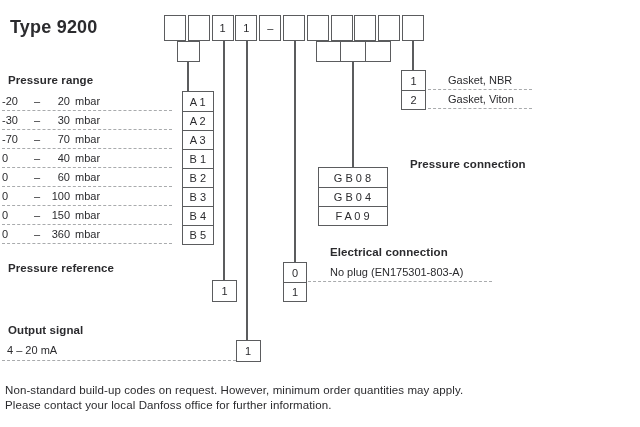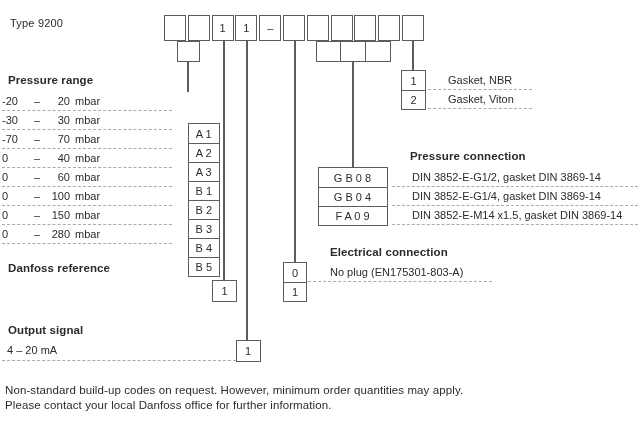--- a/index.html
+++ b/index.html
@@ -1,20 +1,20 @@
 <!DOCTYPE html>
 <html><head>
 <meta charset="utf-8">
 <style>
   html,body{margin:0;padding:0;background:#e8e8e8;}
   #canvas{
     position:relative;width:640px;height:427px;background:#ffffff;
     font-family:"Liberation Sans",sans-serif;color:#2b2b2e;overflow:hidden;
   }
-  .title{position:absolute;left:10px;top:17px;font-size:11px;font-weight:normal;letter-spacing:.2px;}
+  .title{position:absolute;left:10px;top:17px;font-size:18px;font-weight:bold;letter-spacing:.2px;}
   
   .code-row{position:absolute;left:164px;top:15px;display:flex;gap:1.8px;}
   .code-cell{width:22px;height:26px;border:1.5px solid #5b5c5e;box-sizing:border-box;background:#fff;
     font-size:11px;display:flex;align-items:center;justify-content:center;}
   .hang-box{position:absolute;border:1.5px solid #5b5c5e;box-sizing:border-box;background:#fff;}
   .hang-group{position:absolute;display:flex;border:1.5px solid #5b5c5e;box-sizing:border-box;background:#fff;}
   .hang-cell{flex:1 1 0;border-right:1.5px solid #5b5c5e;}
   .hang-cell:last-child{border-right:none;}
   .vline{position:absolute;width:2px;background:#5b5c5e;}
   
@@ -81,64 +81,59 @@
 
   <div class="sec-header" data-name="pressure-range-header" style="left:8px;top:74px;">Pressure range</div>
   <div class="label-col" data-name="pressure-range-labels" style="left:2px;top:92px;width:170px;">
       <div class="lrow" data-name="pressure-range-row"><span class="rlo" data-name="range-low-value">-20</span><span class="rdash" data-name="range-dash">–</span><span class="rhi" data-name="range-high-value">20</span><span class="runit" data-name="range-unit">mbar</span></div>
       <div class="lrow" data-name="pressure-range-row"><span class="rlo" data-name="range-low-value">-30</span><span class="rdash" data-name="range-dash">–</span><span class="rhi" data-name="range-high-value">30</span><span class="runit" data-name="range-unit">mbar</span></div>
       <div class="lrow" data-name="pressure-range-row"><span class="rlo" data-name="range-low-value">-70</span><span class="rdash" data-name="range-dash">–</span><span class="rhi" data-name="range-high-value">70</span><span class="runit" data-name="range-unit">mbar</span></div>
       <div class="lrow" data-name="pressure-range-row"><span class="rlo" data-name="range-low-value">0</span><span class="rdash" data-name="range-dash">–</span><span class="rhi" data-name="range-high-value">40</span><span class="runit" data-name="range-unit">mbar</span></div>
       <div class="lrow" data-name="pressure-range-row"><span class="rlo" data-name="range-low-value">0</span><span class="rdash" data-name="range-dash">–</span><span class="rhi" data-name="range-high-value">60</span><span class="runit" data-name="range-unit">mbar</span></div>
       <div class="lrow" data-name="pressure-range-row"><span class="rlo" data-name="range-low-value">0</span><span class="rdash" data-name="range-dash">–</span><span class="rhi" data-name="range-high-value">100</span><span class="runit" data-name="range-unit">mbar</span></div>
       <div class="lrow" data-name="pressure-range-row"><span class="rlo" data-name="range-low-value">0</span><span class="rdash" data-name="range-dash">–</span><span class="rhi" data-name="range-high-value">150</span><span class="runit" data-name="range-unit">mbar</span></div>
-      <div class="lrow" data-name="pressure-range-row"><span class="rlo" data-name="range-low-value">0</span><span class="rdash" data-name="range-dash">–</span><span class="rhi" data-name="range-high-value">280</span><span class="runit" data-name="range-unit">mbar</span></div>
+      <div class="lrow" data-name="pressure-range-row"><span class="rlo" data-name="range-low-value">0</span><span class="rdash" data-name="range-dash">–</span><span class="rhi" data-name="range-high-value">360</span><span class="runit" data-name="range-unit">mbar</span></div>
     </div>
-  <div class="code-col" data-name="pressure-range-codes" style="left:188px;top:91px;width:31.5px;margin-top:32px;">
+  <div class="code-col" data-name="pressure-range-codes" style="left:182px;top:91px;width:31.5px;">
       <div class="crow" data-name="pressure-range-code-cell">A 1</div>
       <div class="crow" data-name="pressure-range-code-cell">A 2</div>
       <div class="crow" data-name="pressure-range-code-cell">A 3</div>
       <div class="crow" data-name="pressure-range-code-cell">B 1</div>
       <div class="crow" data-name="pressure-range-code-cell">B 2</div>
       <div class="crow" data-name="pressure-range-code-cell">B 3</div>
       <div class="crow" data-name="pressure-range-code-cell">B 4</div>
       <div class="crow" data-name="pressure-range-code-cell">B 5</div>
     </div>
 
   <div class="code-col" data-name="gasket-codes" style="left:401px;top:70px;width:25px;">
       <div class="crow" data-name="gasket-row-code-cell">1</div>
       <div class="crow" data-name="gasket-row-code-cell">2</div>
     </div>
   <div class="label-col" data-name="gasket-labels" style="left:428px;top:70.5px;width:104px;">
       <div class="lrow" data-name="gasket-row-label">Gasket, NBR</div>
       <div class="lrow" data-name="gasket-row-label">Gasket, Viton</div>
     </div>
 
-  <div class="sec-header" data-name="pressure-connection-header" style="left:410px;top:150px;">Pressure connection</div>
+  <div class="sec-header" data-name="pressure-connection-header" style="left:410px;top:158px;">Pressure connection</div>
   <div class="code-col" data-name="connection-codes" style="left:317.5px;top:167px;width:70px;">
       <div class="crow" data-name="pressure-connection-row-code-cell">G B 0 8</div>
       <div class="crow" data-name="pressure-connection-row-code-cell">G B 0 4</div>
       <div class="crow" data-name="pressure-connection-row-code-cell">F A 0 9</div>
-    </div>
-  <div class="label-col" data-name="connection-labels" style="left:392px;top:168px;width:246px;">
-      <div class="lrow" data-name="pressure-connection-row-label">DIN 3852-E-G1/2, gasket DIN 3869-14</div>
-      <div class="lrow" data-name="pressure-connection-row-label">DIN 3852-E-G1/4, gasket DIN 3869-14</div>
-      <div class="lrow" data-name="pressure-connection-row-label">DIN 3852-E-M14 x1.5, gasket DIN 3869-14</div>
     </div>
 
   <div class="sec-header" data-name="electrical-connection-header" style="left:330px;top:246px;">Electrical connection</div>
   <div class="code-col" data-name="electrical-codes" style="left:283px;top:262px;width:24px;">
       <div class="crow" data-name="electrical-connection-row-code-cell">0</div>
       <div class="crow" data-name="electrical-connection-row-code-cell">1</div>
     </div>
   <div class="label-col" data-name="electrical-labels" style="left:308px;top:263px;width:184px;">
       <div class="lrow" data-name="electrical-connection-row-label">No plug (EN175301-803-A)</div>
     </div>
 
-  <div class="sec-header" data-name="pressure-reference-header" style="left:8px;top:262px;">Danfoss reference</div>
+  <div class="sec-header" data-name="pressure-reference-header" style="left:8px;top:262px;">Pressure reference</div>
   <div class="code-box" data-name="pressure-reference-code-box" style="left:212px;top:280px;width:25px;height:22px;">1</div>
 
   <div class="sec-header" data-name="output-signal-header" style="left:8px;top:324px;">Output signal</div>
   <div class="single-row" data-name="output-signal-row" style="left:2px;top:341px;width:234px;">4 – 20 mA</div>
   <div class="code-box" data-name="output-signal-code-box" style="left:235.5px;top:340px;width:25px;height:22px;">1</div>
 
   <div class="footer" data-name="footer-note">
     <div data-name="footer-line-1">Non-standard build-up codes on request. However, minimum order quantities may apply.</div>
     <div data-name="footer-line-2">Please contact your local Danfoss office for further information.</div>
   </div>

